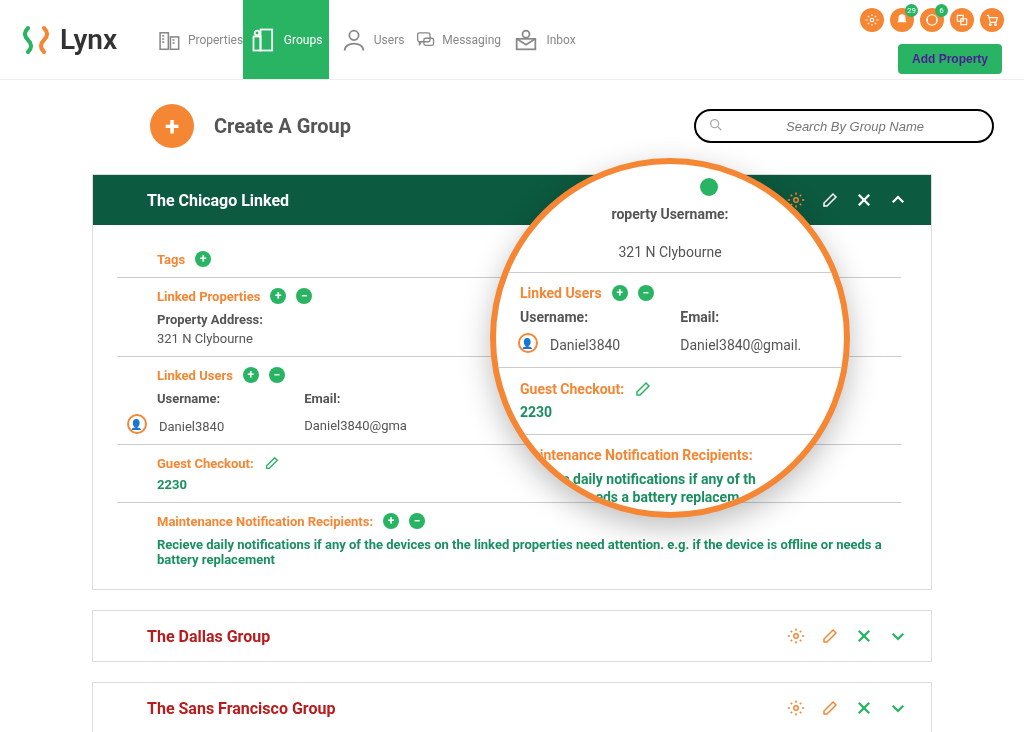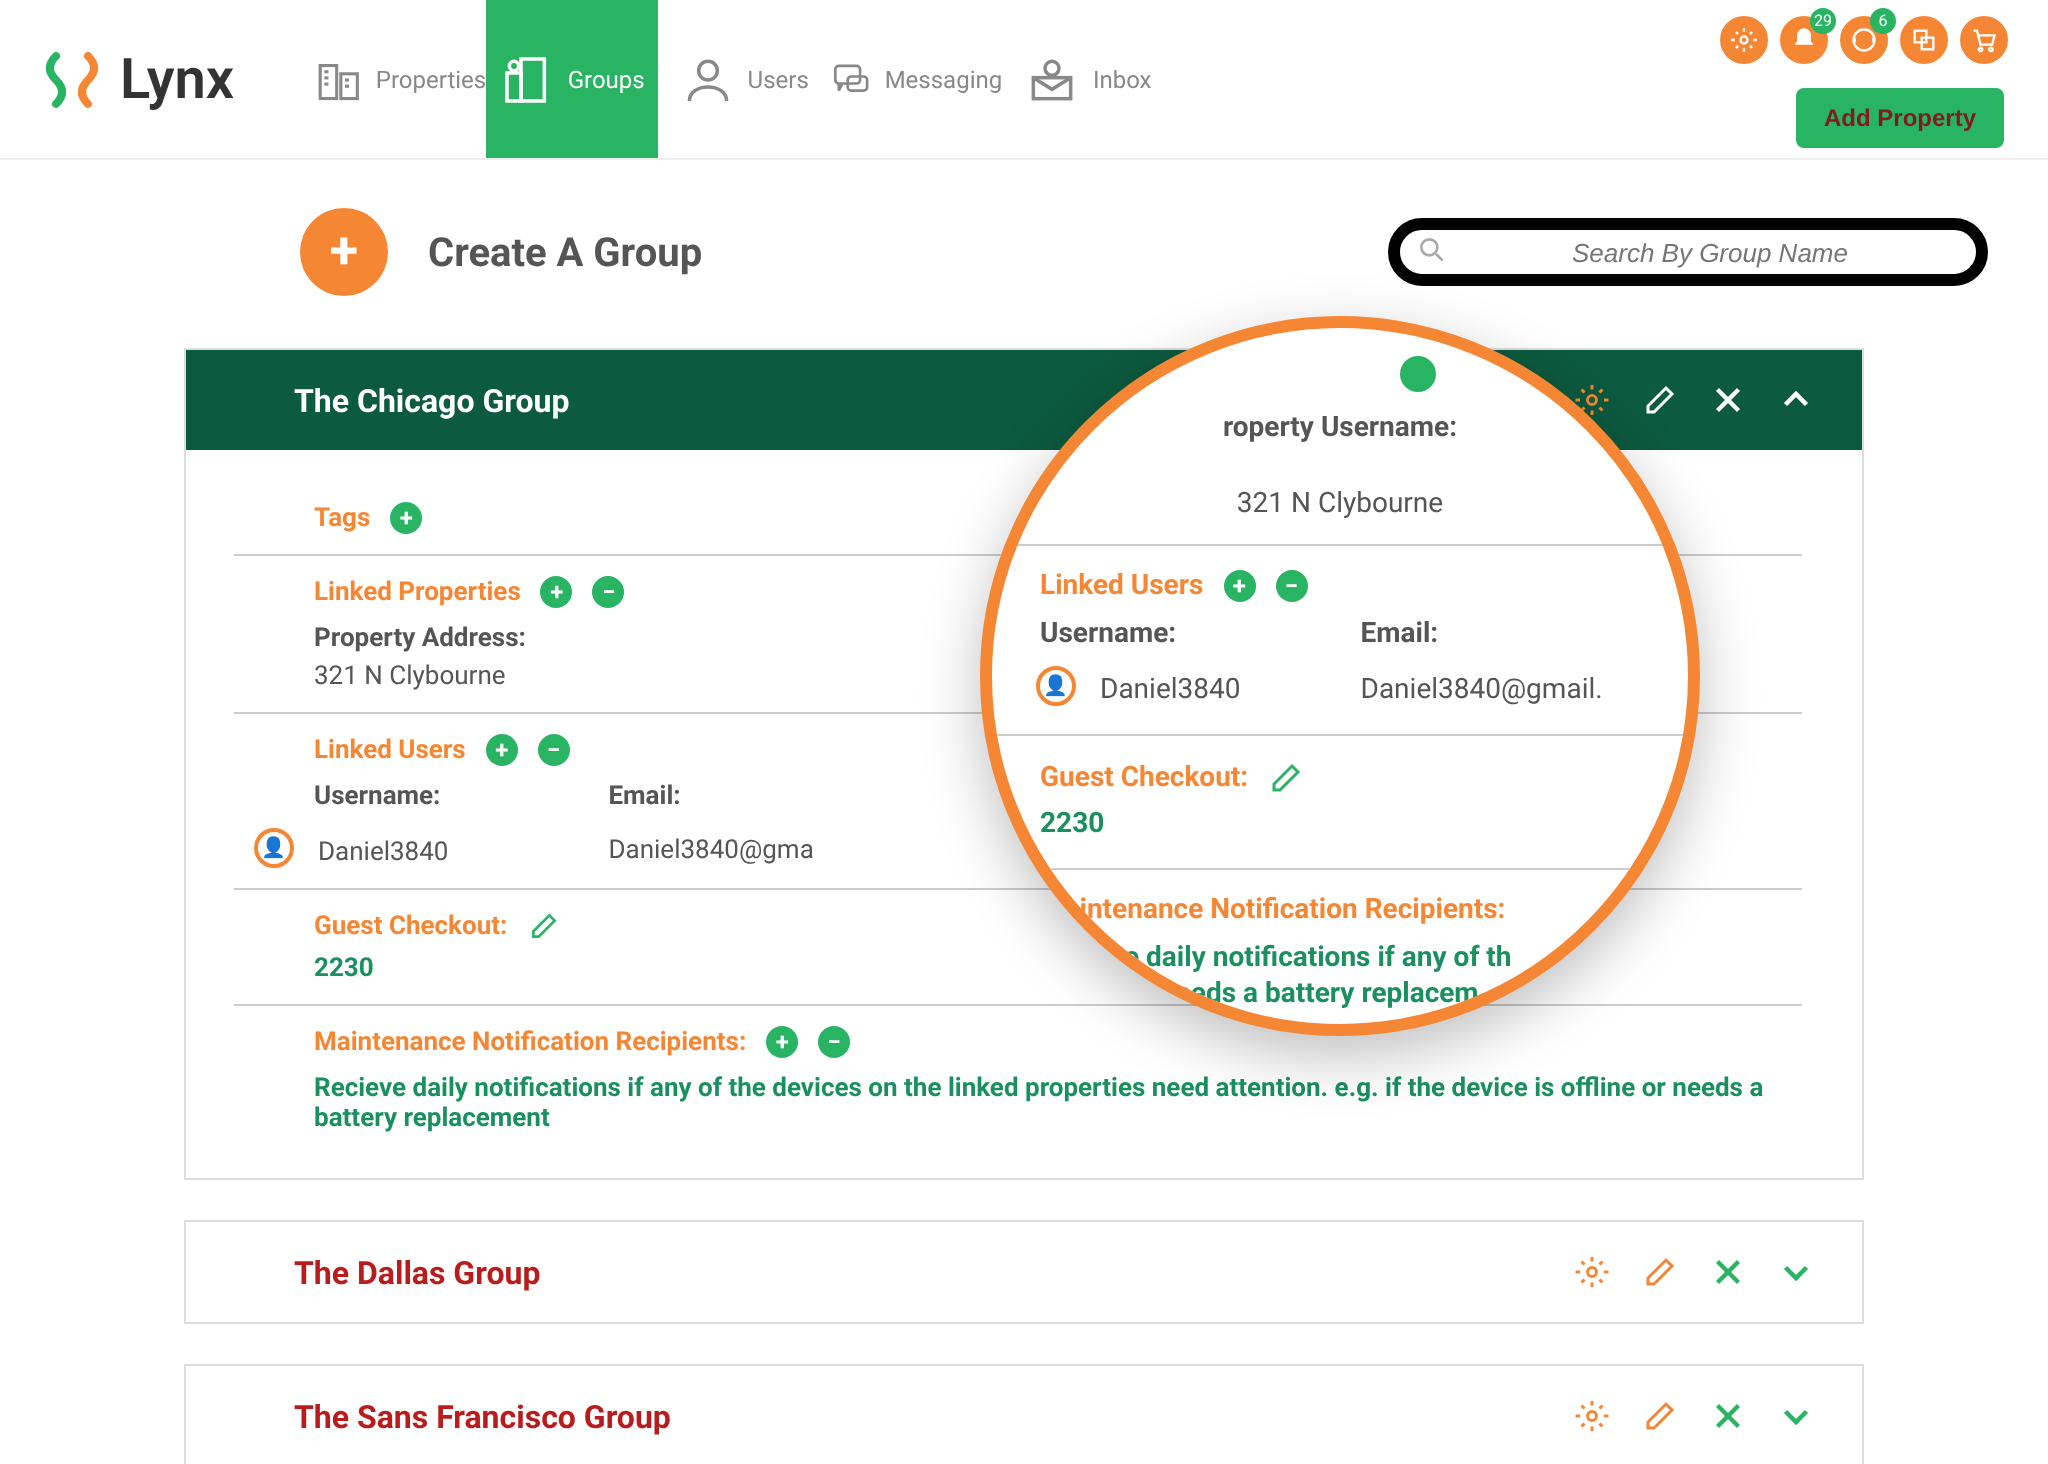--- a/index.html
+++ b/index.html
@@ -11,29 +11,29 @@
   .logo { display: flex; align-items: center; gap: 8px; margin-right: 40px; }
   .logo-text { font-size: 28px; font-weight: 600; color: #333; }
   .nav { display: flex; height: 100%; align-items: stretch; }
   .nav-item { width: 86px; display: flex; flex-direction: row; align-items: center; justify-content: center; gap: 6px; color: #888; font-size: 12px; cursor: pointer; }
   .nav-item.active { background: #28b463; color: #fff; }
   .nav-item svg { width: 28px; height: 28px; }
 
   .top-right { position:absolute; right:20px; top:8px; display:flex; align-items:center; gap:6px; }
   .tr-circ { width: 24px; height: 24px; border-radius: 50%; background: #f58634; display:flex; align-items:center; justify-content:center; color:#fff; cursor:pointer; position:relative; }
   .tr-circ .badge { position:absolute; top:-4px; right:-4px; background:#28b463; color:#fff; font-size:8px; border-radius:50%; width:13px; height:13px; display:flex;align-items:center;justify-content:center; }
-  .add-prop { position:absolute; right:22px; top:44px; background:#28b463; color:#7f1d1d; border:none; padding:8px 14px; font-size:12px; border-radius:4px; cursor:pointer; font-weight:600; }
+  .add-prop { position:absolute; right:22px; top:44px; background:#28b463; color:#4c1d95; border:none; padding:8px 14px; font-size:12px; border-radius:4px; cursor:pointer; font-weight:600; }
 
   
   .page { padding: 24px 30px 30px 30px; height: calc(100% - 80px); overflow: auto; }
   .page-header { display:flex; align-items:center; margin-bottom: 26px; margin-left: 120px; }
   .create-circle { width:44px; height:44px; border-radius:50%; background:#f58634; color:#fff; display:flex; align-items:center; justify-content:center; font-size:26px; font-weight:700; margin-right:20px; cursor:pointer; }
   .page-title { font-size:20px; font-weight:700; color:#555; }
   .search-wrap { margin-left:auto; position:relative; }
-  .search { width:300px; height:34px; border:6px solid #000000; border-radius:18px; padding:0 18px 0 40px; font-size:13px; color:#777; font-style:italic; text-align:center; }
+  .search { width:300px; height:34px; border:2px solid #000000; border-radius:18px; padding:0 18px 0 40px; font-size:13px; color:#777; font-style:italic; text-align:center; }
   .search-ic { position:absolute; left:14px; top:8px; color:#aaa; }
 
   .card { border:1px solid #ddd; margin: 0 auto 20px auto; background:#fff; width: 840px; }
   .card-header { display:flex; align-items:center; height:50px; padding:0 24px 0 54px; font-weight:700; }
   .card.expanded .card-header { background:#0c5a3f; color:#fff; }
   .card.collapsed .card-header { background:#fff; color:#b91c1c; }
   .card-actions { margin-left:auto; display:flex; gap:16px; align-items:center; }
   .card-actions .ic { width:18px; height:18px; cursor:pointer; }
   .card.expanded .card-actions .ic { color:#f58634; }
   .card.collapsed .card-actions .ic { color:#f58634; }
@@ -174,21 +174,21 @@
       <svg class="search-ic" width="16" height="16" viewBox="0 0 24 24" fill="none" stroke="#aaa" stroke-width="2">
             <circle cx="10" cy="10" r="6"></circle>
             <line x1="20" y1="20" x2="15" y2="15"></line>
           </svg>
       <input class="search" placeholder="Search By Group Name" style="">
     </div>
   </div>
 
   <div class="card expanded">
     <div class="card-header">
-      <span>The Chicago Group</span>
+      <span>The Chicago Linked</span>
       <div class="card-actions">
         <svg class="ic" viewBox="0 0 24 24" fill="none" stroke="currentColor" stroke-width="2">
               <circle cx="12" cy="12" r="3"></circle>
               <path d="M12 2v3M12 19v3M4 12H1M23 12h-3M5 5l2 2M17 17l2 2M5 19l2-2M17 7l2-2"></path>
             </svg>
         <svg class="ic" viewBox="0 0 24 24" fill="none" stroke="#fff" stroke-width="2">
               <path d="M4 20h4L20 8l-4-4L4 16v4z"></path>
             </svg>
         <svg class="ic" viewBox="0 0 24 24" fill="none" stroke="#fff" stroke-width="3">
               <line x1="5" y1="5" x2="19" y2="19"></line>

